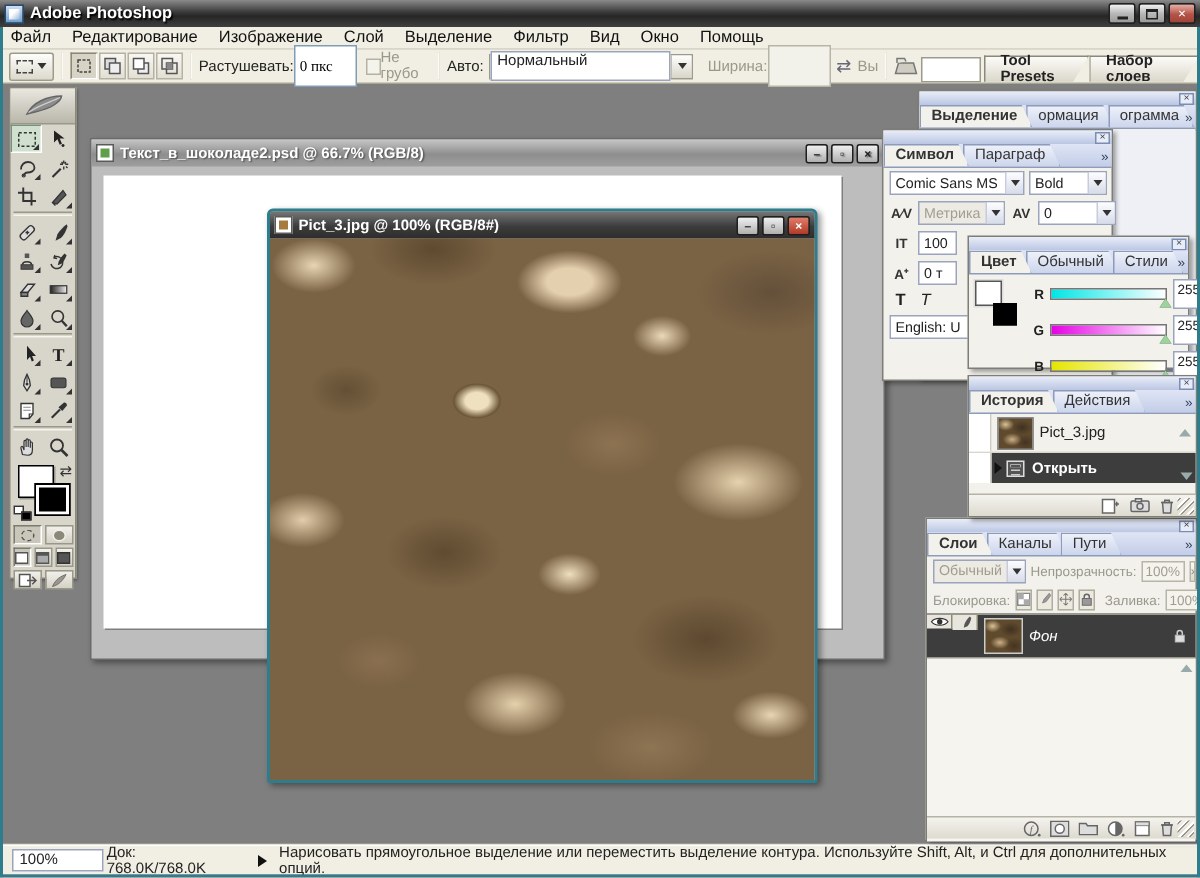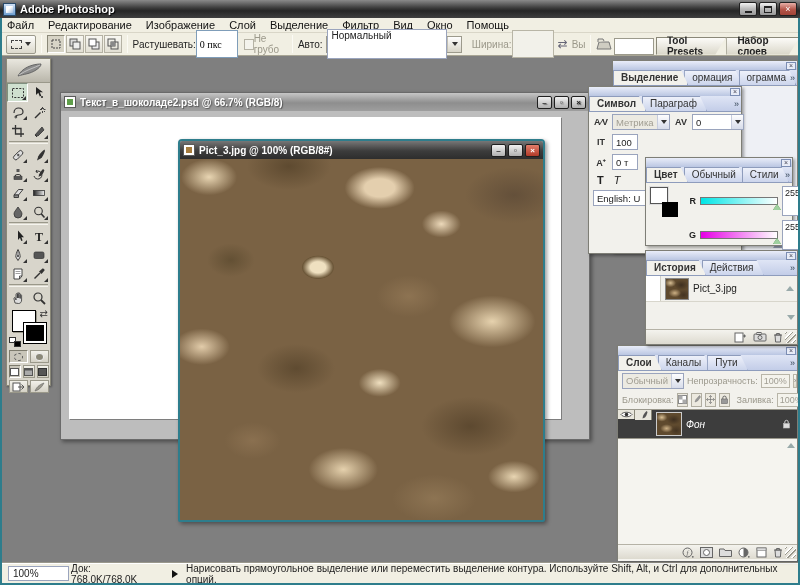--- a/index.html
+++ b/index.html
@@ -152,21 +152,21 @@
   .csliders { padding:3px 5px 0 5px; }
   .crow { display:flex; align-items:center; gap:4px; margin-bottom:4px; }
   .clabel { width:9px; font-size:9px; font-weight:bold; text-align:right; }
   .cbar { position:relative; width:78px; height:8px; border:1px solid #777; }
   .cbar.r { background:linear-gradient(to right,#00e5e5,#fff); }
   .cbar.g { background:linear-gradient(to right,#e500e5,#fff); }
   .cbar.b { background:linear-gradient(to right,#e5e500,#fff); }
   .cmark { position:absolute; right:-4px; bottom:-6px; width:0; height:0;
     border-left:4px solid transparent; border-right:4px solid transparent; border-bottom:6px solid #9fd09f;
     filter:drop-shadow(0 0 0.5px #3a7a3a); }
-  .cval { width:29px; height:30px; border:1px solid #9aa4bd; background:#fff; font-size:9px;
+  .cval { width:29px; height:20px; border:1px solid #9aa4bd; background:#fff; font-size:9px;
     padding:1px 2px; }
   .spectrum { position:relative; margin:1px 5px 4px 5px; height:11px; border:1px solid #777;
     background:linear-gradient(to right,#f00,#ff0 17%,#0f0 33%,#0ff 50%,#00f 67%,#f0f 83%,#f00 94%,#f00); }
   .spectrum .wend { position:absolute; right:4px; top:0; width:8px; height:100%; background:#fff; }
   .spectrum .kend { position:absolute; right:0; top:0; width:4px; height:100%; background:#000; }
   .fgbg { position:relative; width:30px; height:30px; flex:0 0 auto; }
   .fgbg .f { position:absolute; left:0; top:0; width:18px; height:17px; background:#fff;
     border:1px solid #555; box-shadow:inset 0 0 0 1px #fff,0 0 0 1px #ddd; }
   .fgbg .b { position:absolute; right:2px; bottom:0; width:16px; height:15px; background:#000; border:1px solid #000; }
 
@@ -605,20 +605,34 @@
   <div class="palette" style="left:588px; top:86px; width:154px; height:168px; z-index:4">
     <div class="phead">
       <span class="pclose">×</span>
     </div>
     <div class="ptabs">
       <span class="ptab active" style="font-weight:bold">Символ</span>
       <span class="ptab">Параграф</span>
       <span class="pmore">»</span>
     </div>
     <div class="prow">
+      <span class="psel" style="width:90px">
+        <span class="v" style="flex:1">Comic Sans MS</span>
+        <span class="a">
+            <span class="dda"></span>
+          </span>
+      </span>
+      <span class="psel" style="width:52px">
+        <span class="v" style="flex:1">Bold</span>
+        <span class="a">
+            <span class="dda"></span>
+          </span>
+      </span>
+    </div>
+    <div class="prow">
       <span class="cicon">A⁄V</span>
       <span class="psel dis" style="width:58px">
         <span class="v" style="flex:1">Метрика</span>
         <span class="a">
             <span class="dda"></span>
           </span>
       </span>
       <span class="cicon">AV</span>
       <span class="psel" style="width:52px">
         <span class="v" style="flex:1">0</span>
@@ -703,20 +717,26 @@
       <span class="ptab active" style="font-weight:bold">История</span>
       <span class="ptab">Действия</span>
       <span class="pmore">»</span>
     </div>
     <div class="hrow">
       <span class="hsrc"></span>
       <span class="hthumb"></span>
       <span>Pict_3.jpg</span>
       <span class="scrollarrow sa-up" style="position:static; margin-left:auto; margin-right:3px"></span>
     </div>
+    <div class="hstate">
+      <span class="hsrc"></span>
+      <span class="harrow"></span>
+      <span class="hdoc"></span>
+      <span style="font-weight:bold">Открыть</span>
+    </div>
     <span class="scrollarrow sa-dn" style="top:64px"></span>
     <div class="pbottom">
       <span>
         <svg width="13" height="11" viewBox="0 0 13 11">
             <rect x="1" y="1" width="8" height="9" fill="#fff" stroke="#666"></rect>
             <path d="M9,4 h3 m-1.5,-1.5 v3" stroke="#666"></path>
           </svg>
         </span>
       <span>
         <svg width="14" height="10" viewBox="0 0 14 10">

